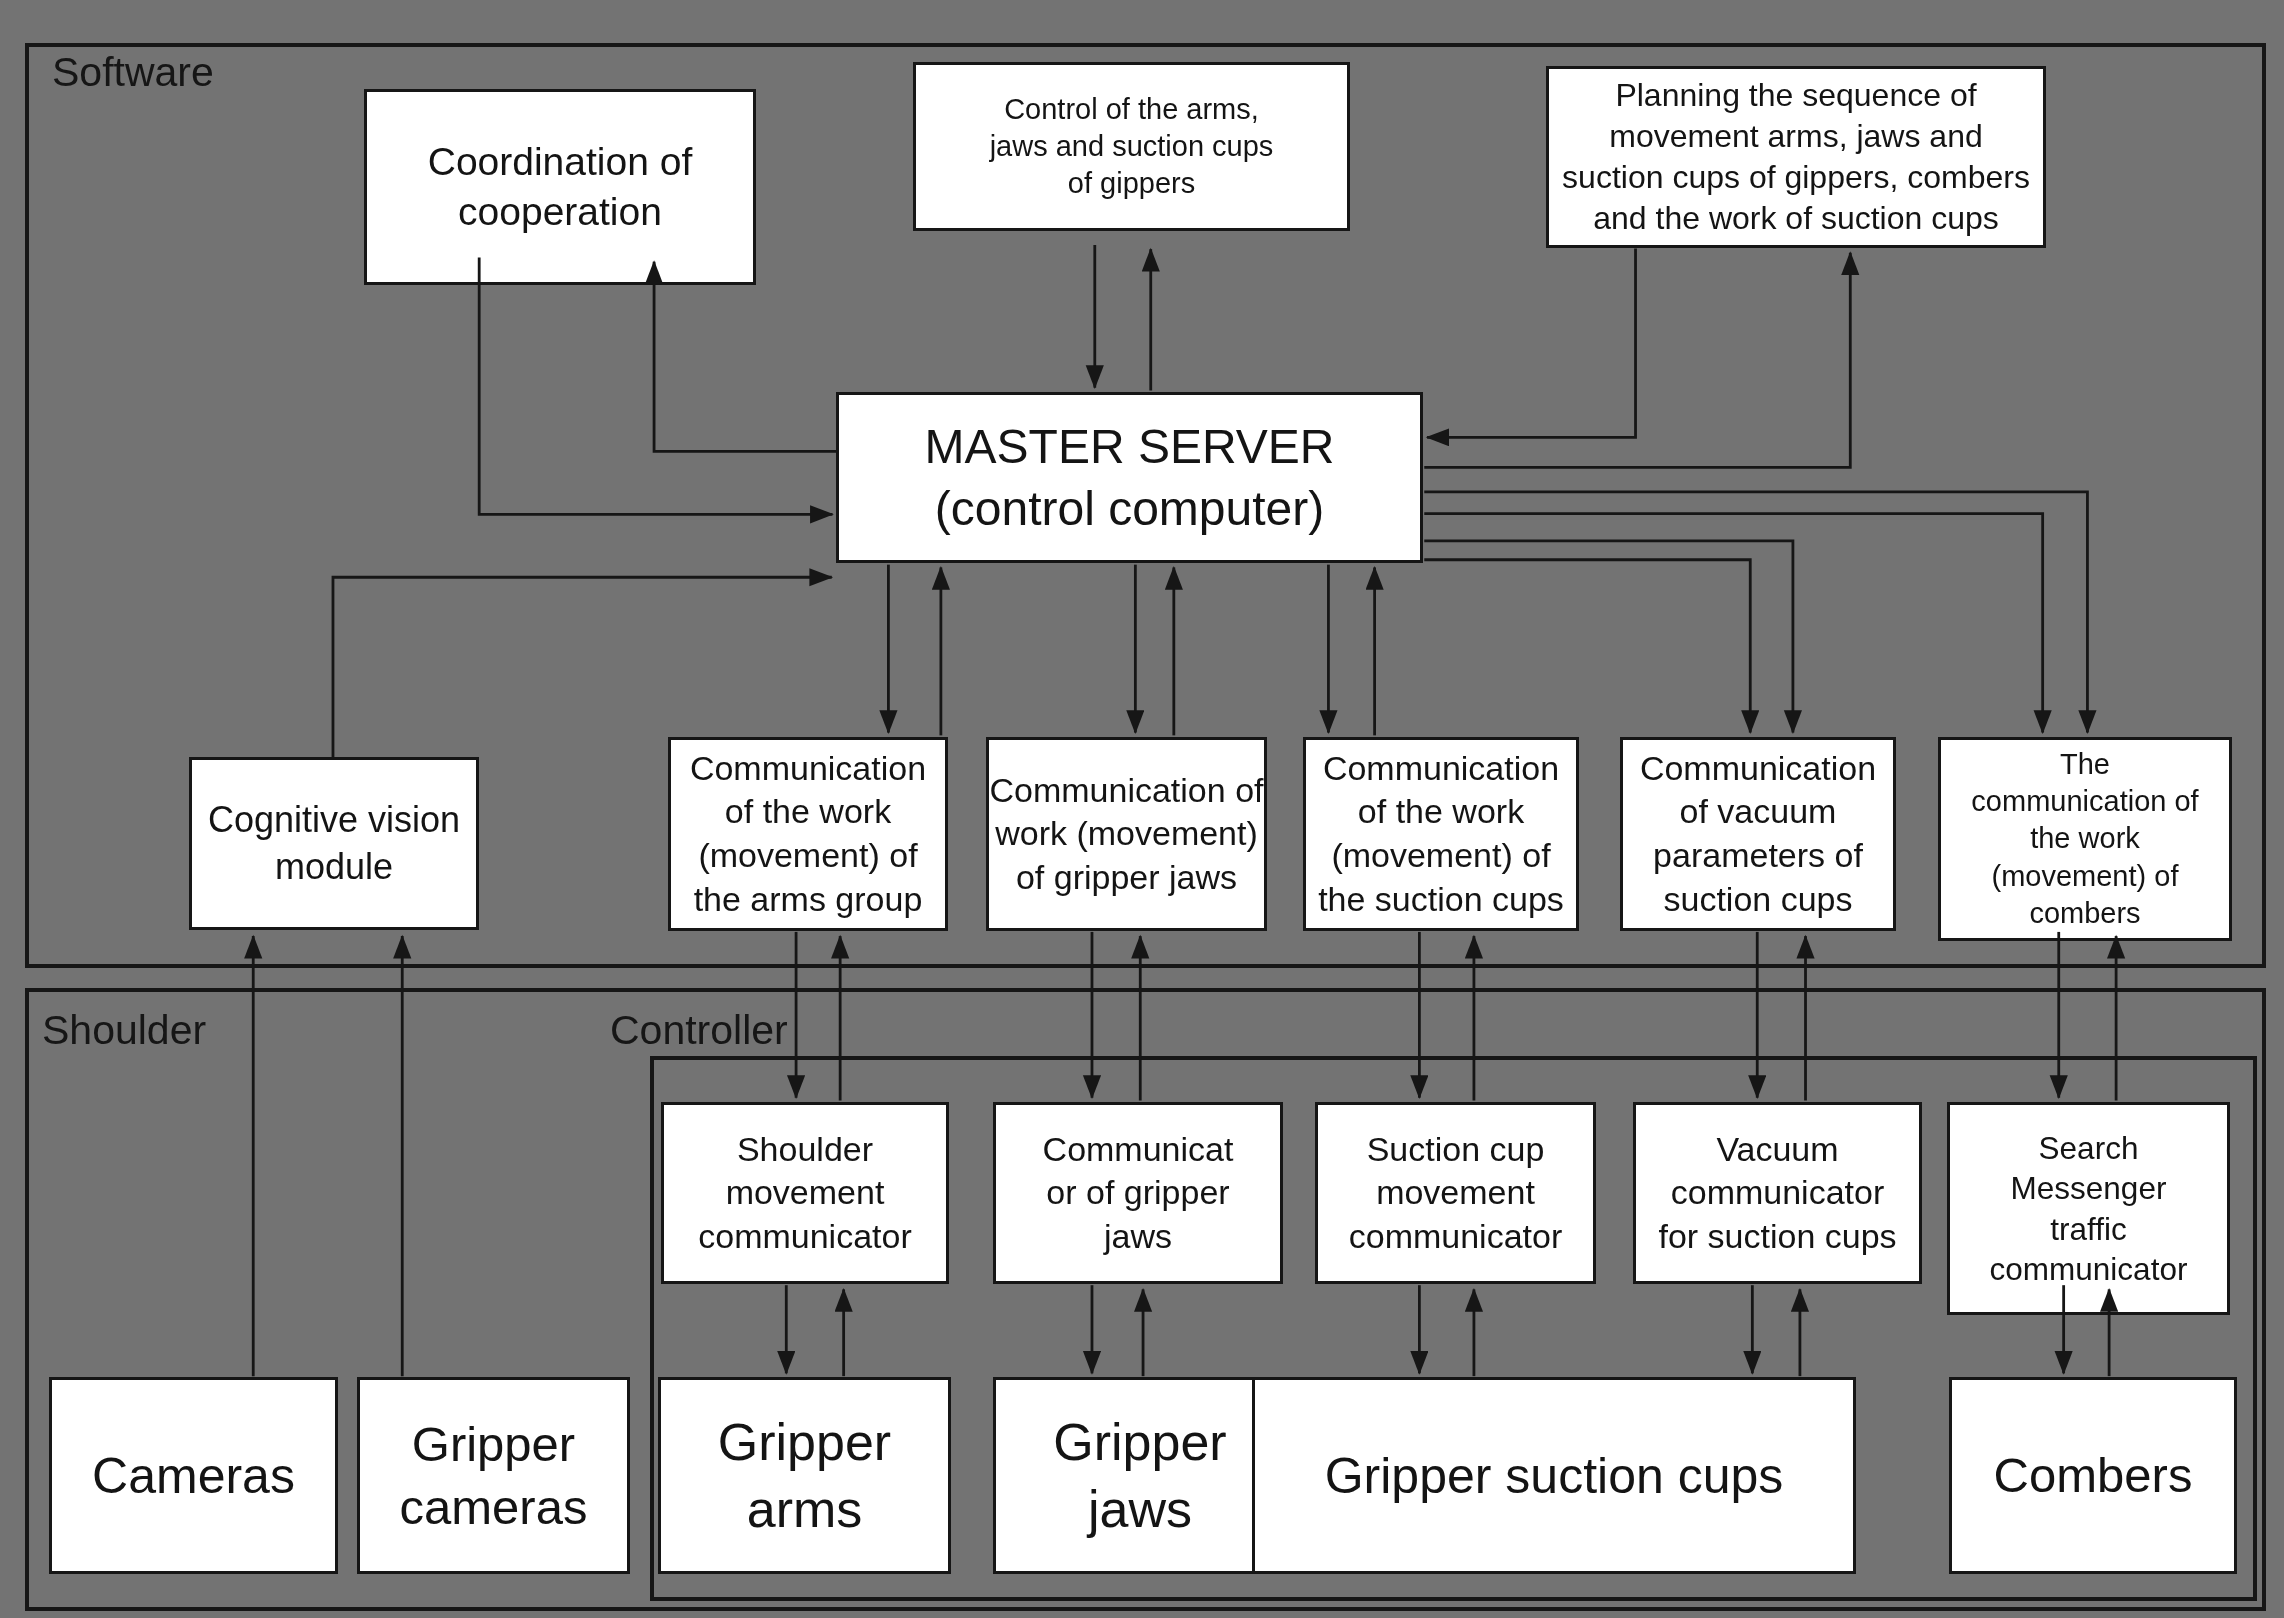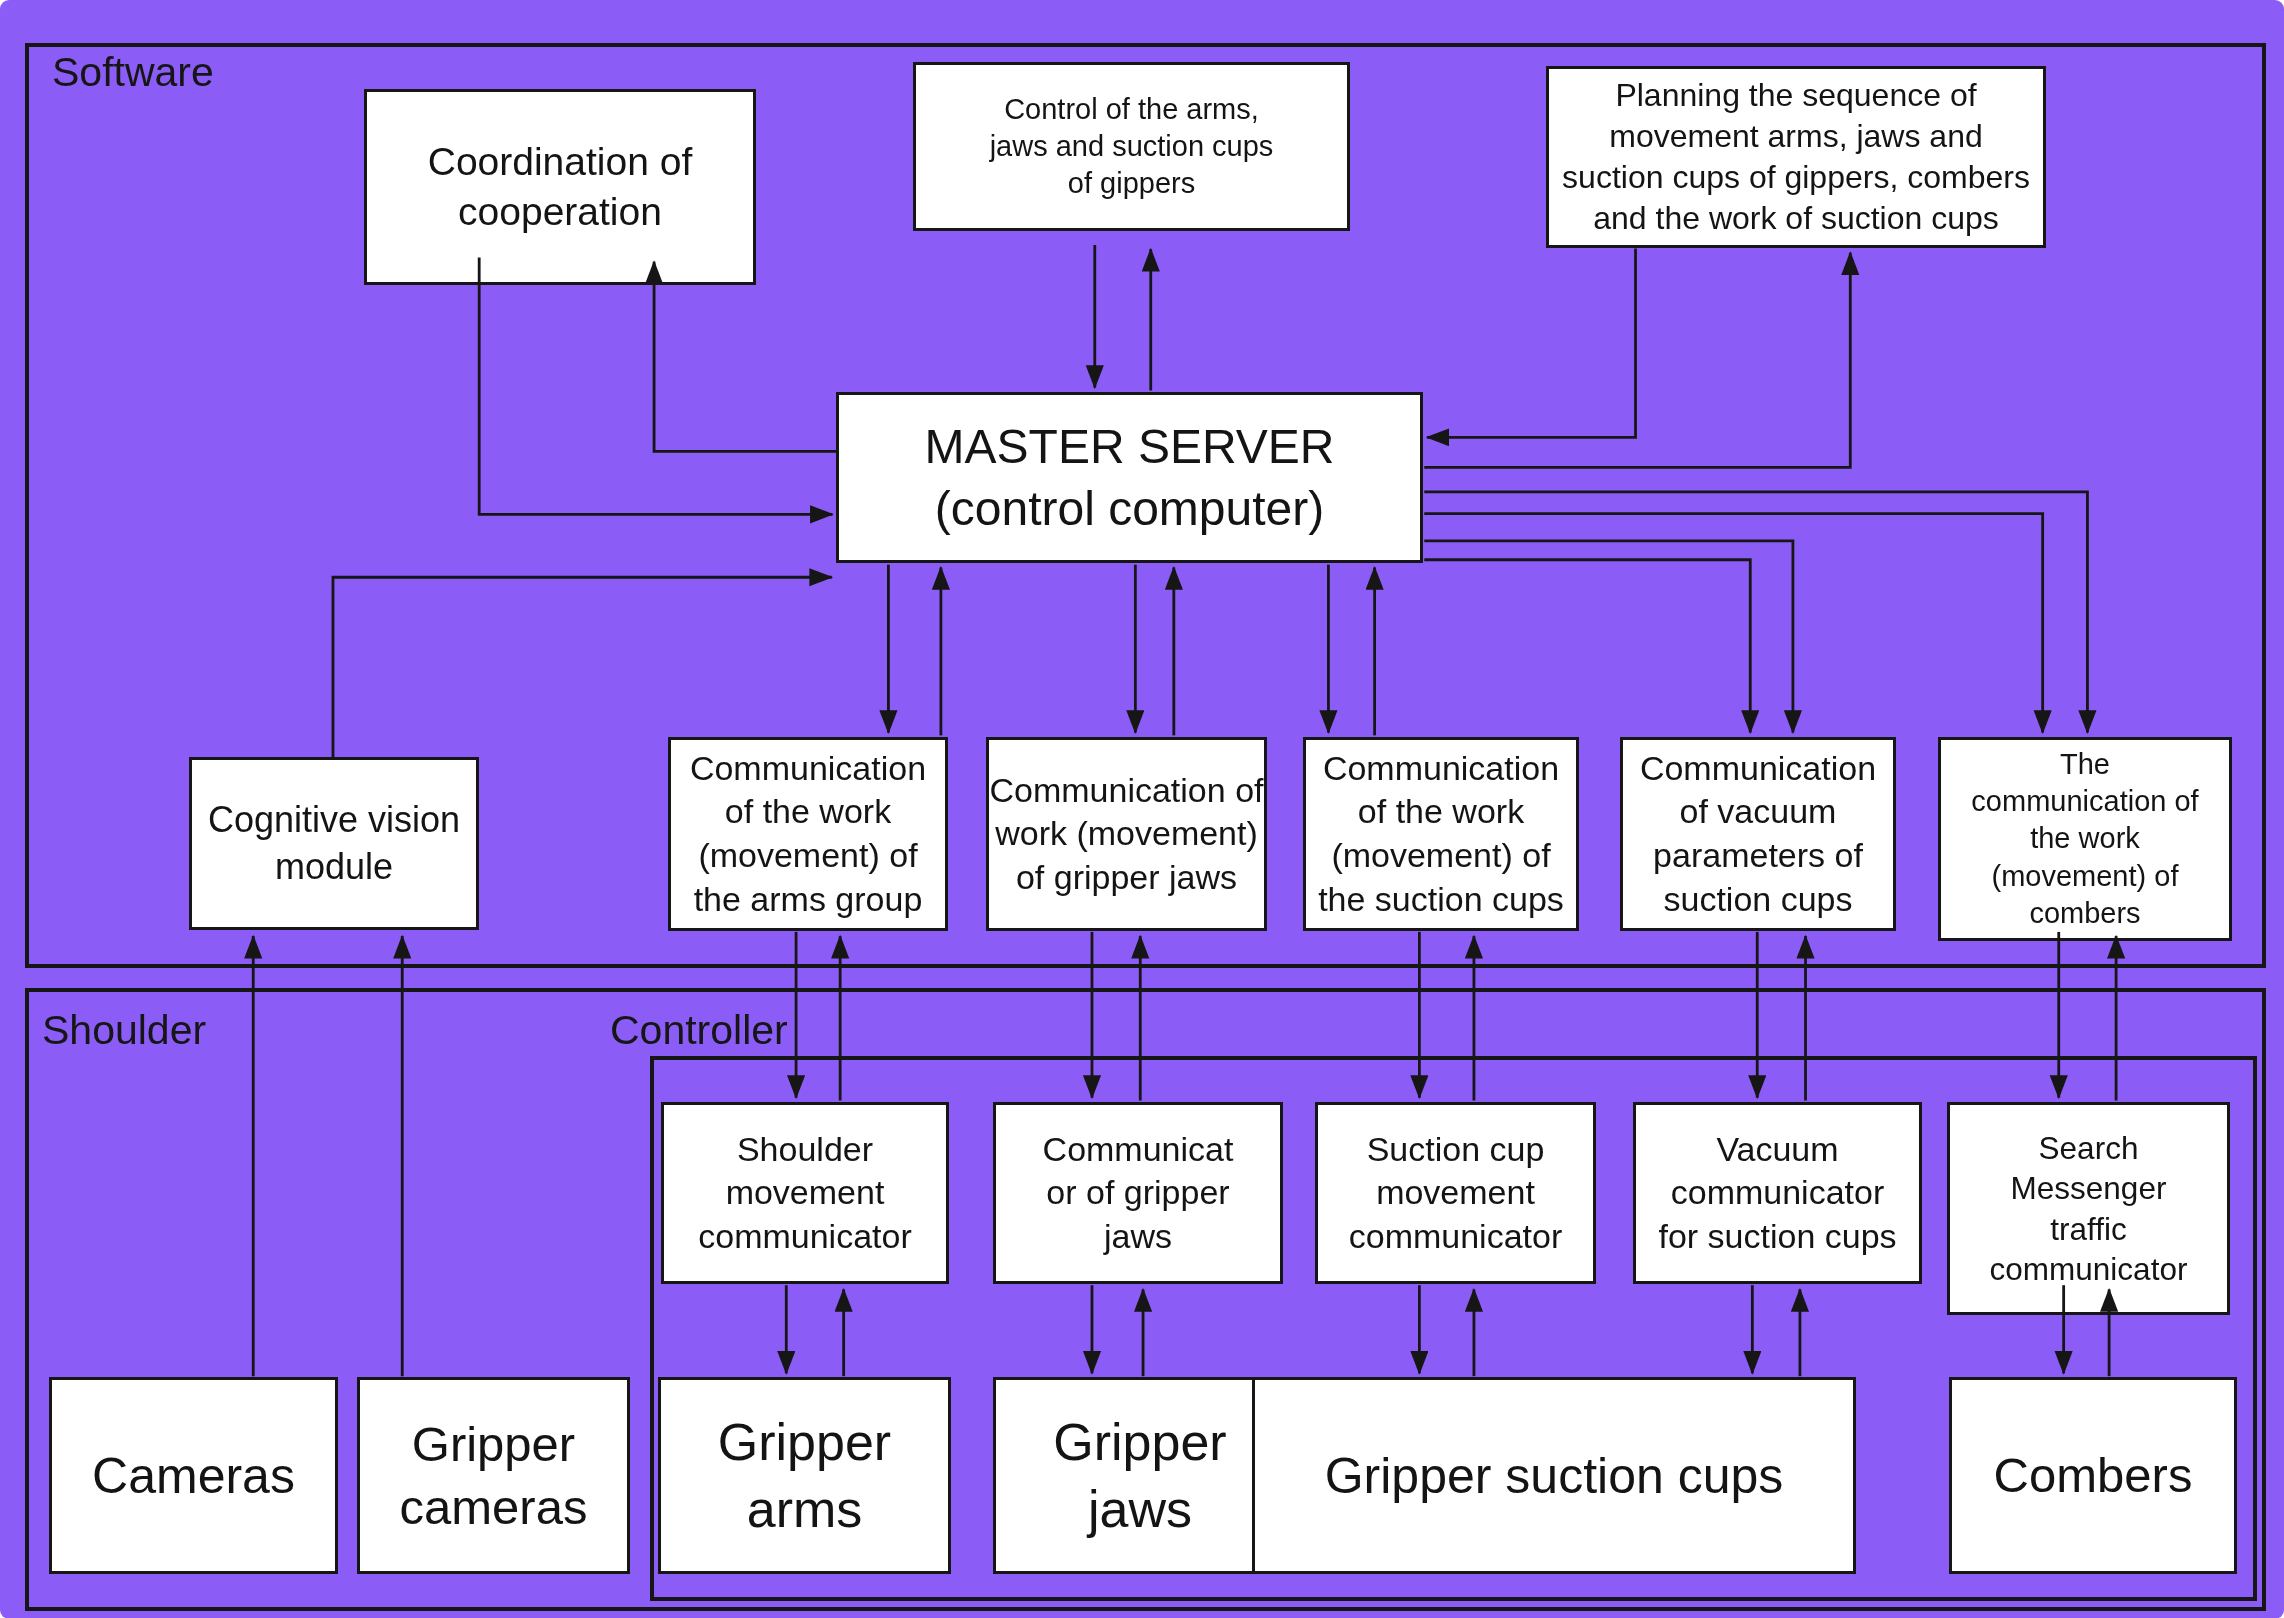--- a/index.html
+++ b/index.html
@@ -1,21 +1,21 @@
 <!DOCTYPE html>
 <html style="font-size:11.2px"><head>
 <meta charset="utf-8">
 <style>
   html,body{
     margin:0;padding:0;background:#ffffff;
     width:2284px;height:1619px;overflow:hidden;
     font-family:"Liberation Sans", sans-serif;
     color:#141414;
   }
-  #diagram{position:relative;width:2284px;height:1619px;background:#8b5cf6;border-radius:9px;}
+  #diagram{position:relative;width:2284px;height:1619px;background:#737373;}
   .section{
     position:absolute;box-sizing:border-box;
     border:4.2px solid #161616;background:transparent;z-index:1;
   }
   .section-label{
     position:absolute;z-index:2;font-size:41px;color:#161616;
     white-space:nowrap;letter-spacing:0px;
   }
   .node{
     position:absolute;box-sizing:border-box;border:3.5px solid #161616;

